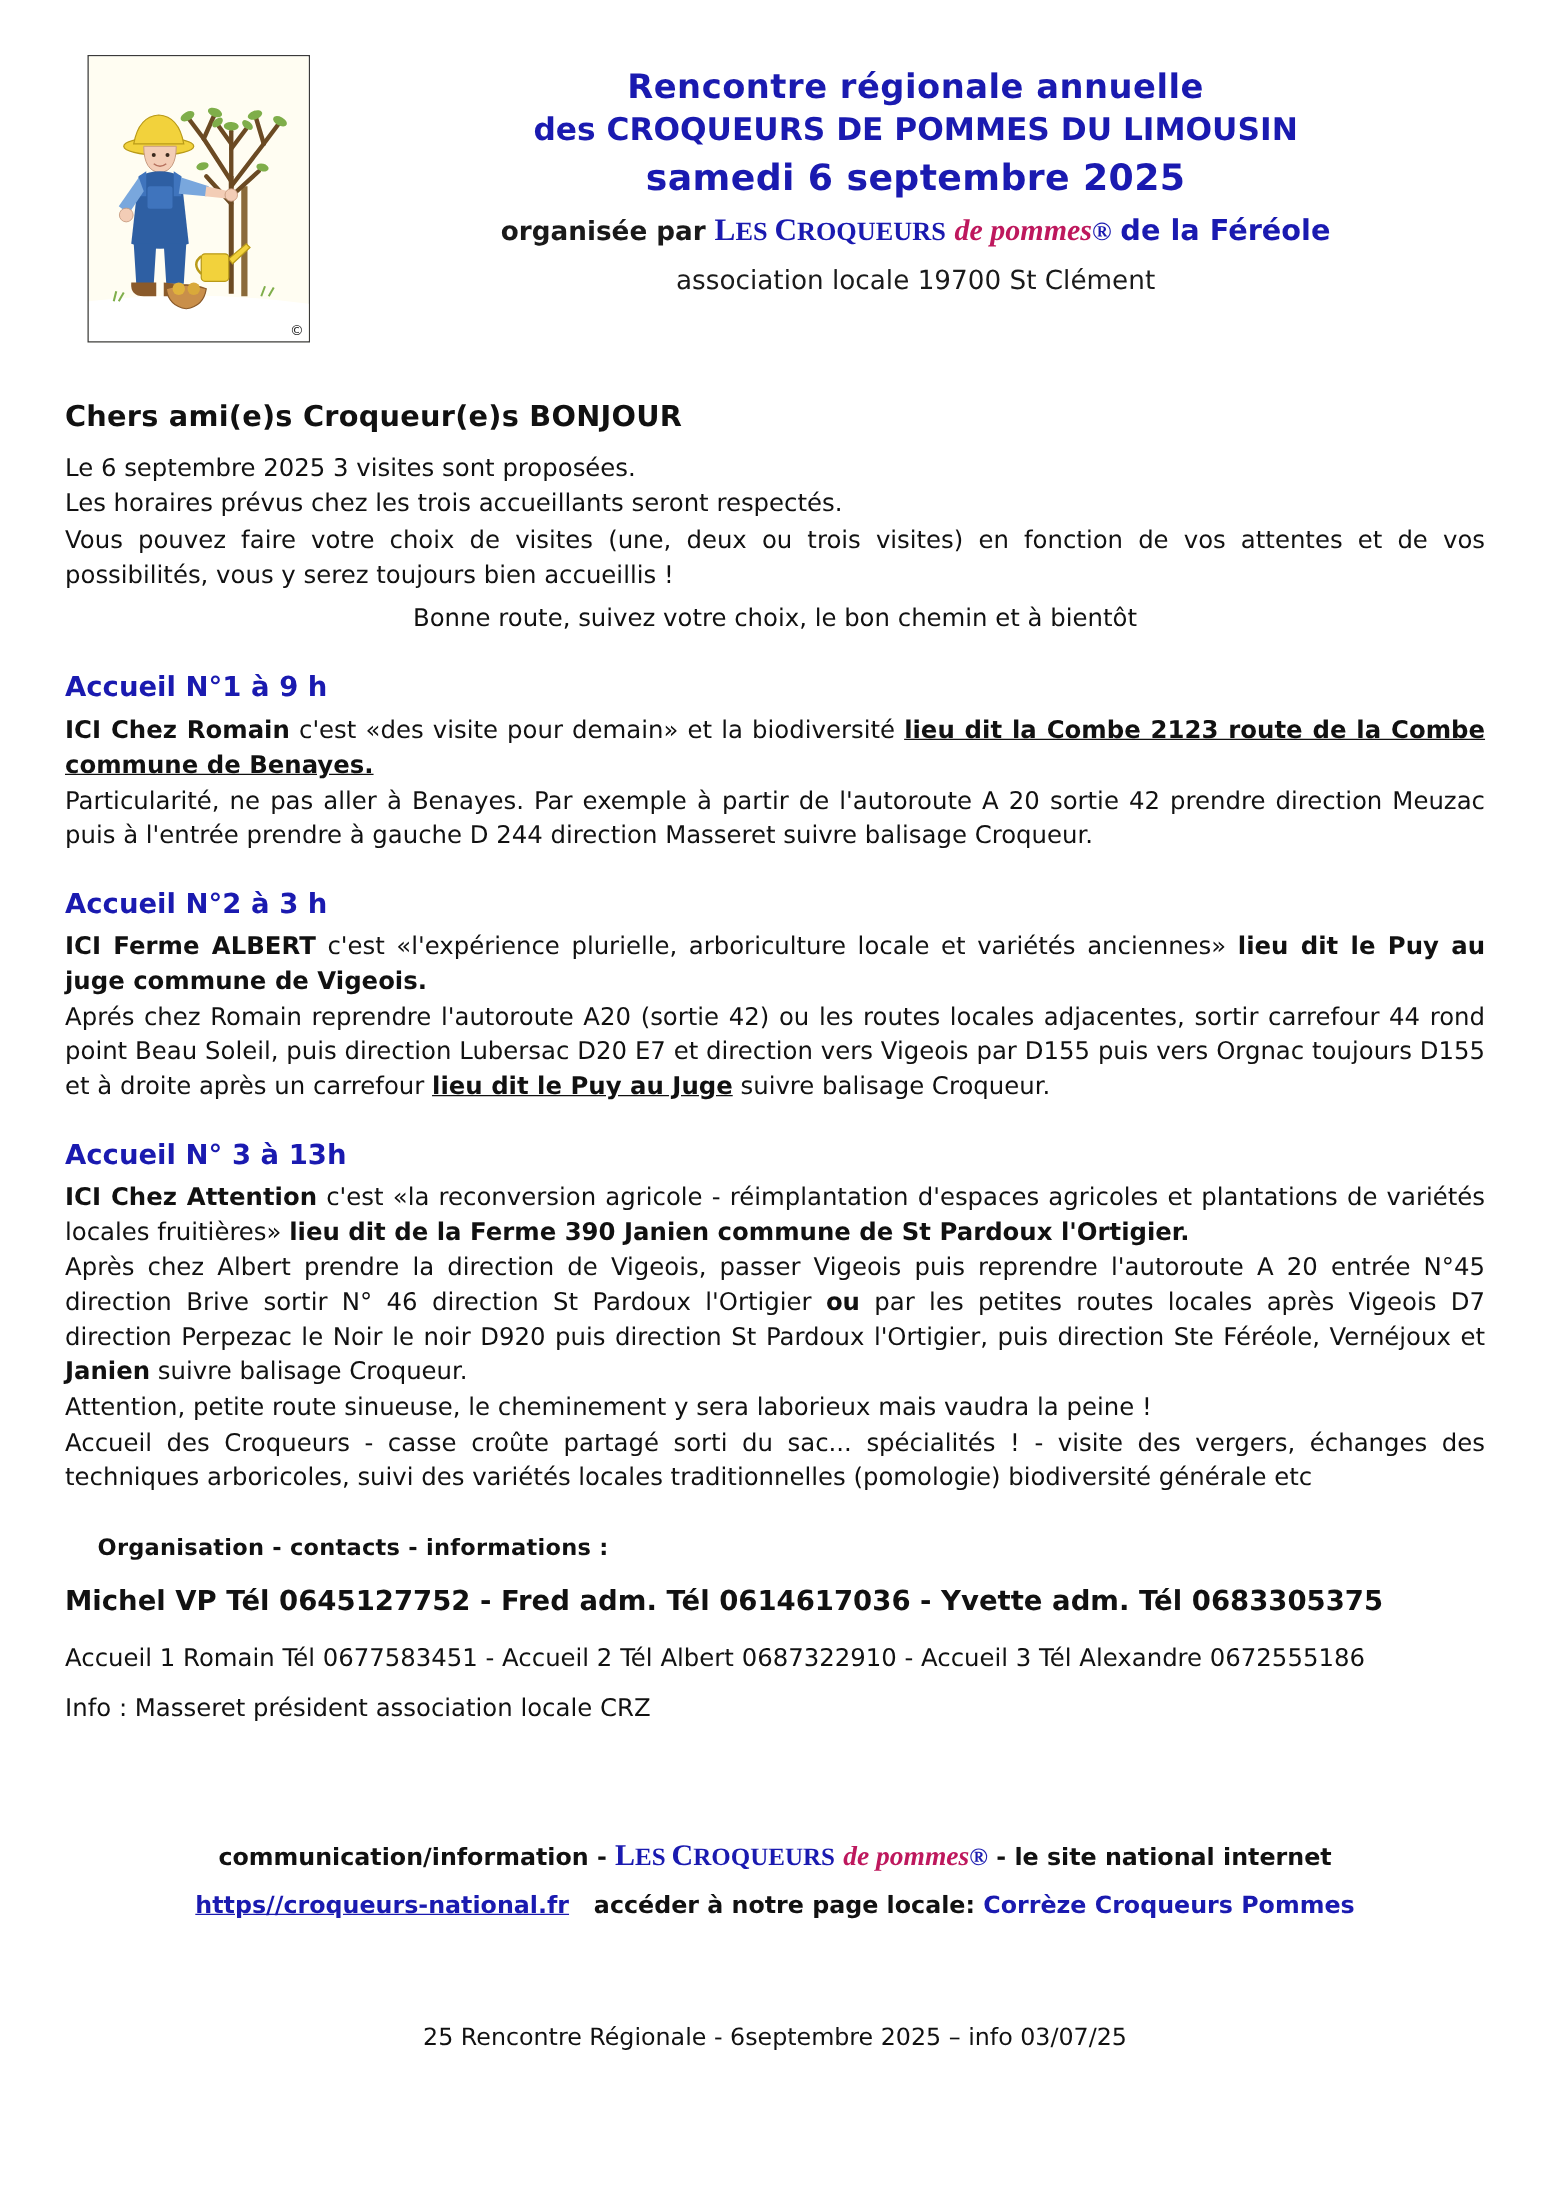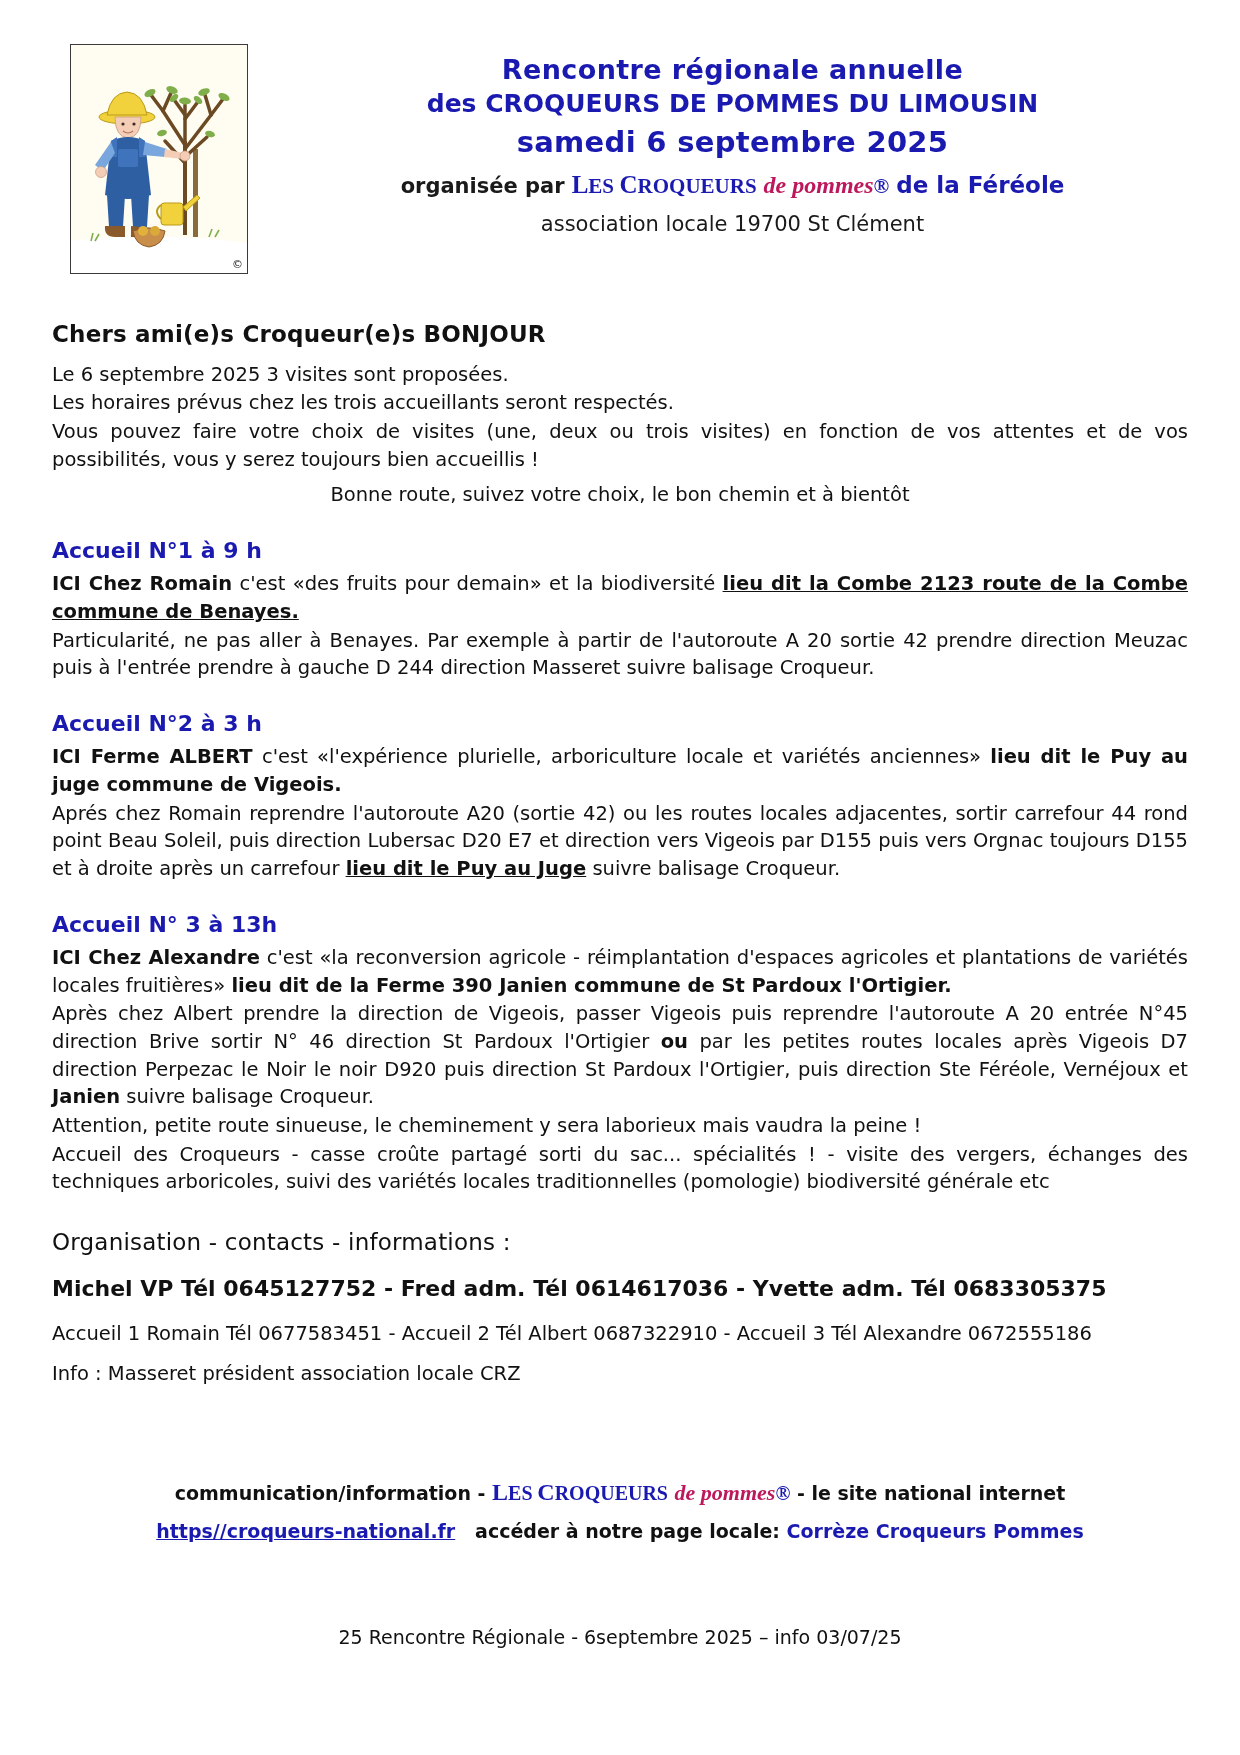--- a/index.html
+++ b/index.html
@@ -143,25 +143,26 @@
     font-weight: bold;
     font-size: 22px;
     margin-top: 26px;
     margin-bottom: 4px;
   }
   b { font-weight: bold; }
   u { text-decoration: underline; }
   .bu { font-weight: bold; text-decoration: underline; }
 
   .org-title {
-    font-size: 23px;
-    font-weight: normal;
+    font-size: 18px;
+    font-weight: bold;
     margin-top: 30px;
     margin-bottom: 14px;
     letter-spacing: 0.2px;
+    margin-left: 26px;
   }
   .contacts-main {
     font-size: 22px;
     font-weight: bold;
     margin-bottom: 16px;
   }
   .contacts-sub {
     font-size: 19.5px;
     margin-bottom: 12px;
   }
@@ -313,40 +314,40 @@
     <div class="greeting">Chers ami(e)s Croqueur(e)s BONJOUR</div>
 
     <p class="p">Le 6 septembre 2025 3 visites sont proposées.</p>
     <p class="p">Les horaires prévus chez les trois accueillants seront respectés.</p>
     <p class="p just">Vous pouvez faire votre choix de visites (une, deux ou trois visites) en fonction de vos attentes et de vos possibilités, vous y serez toujours bien accueillis !</p>
     <p class="p center">Bonne route, suivez votre choix, le bon chemin et à bientôt</p>
 
     <div class="sec-title">Accueil N°1 à 9 h</div>
     <p class="p just">
       <b>ICI Chez Romain</b>
-      <span>c'est «des fruits pour demain» et la biodiversité</span>
+      <span>c'est «des visite pour demain» et la biodiversité</span>
       <span class="bu">lieu dit la Combe 2123 route de la Combe commune de Benayes.</span>
     </p>
     <p class="p just">Particularité, ne pas aller à Benayes. Par exemple à partir de l'autoroute A 20 sortie 42 prendre direction Meuzac puis à l'entrée prendre à gauche D 244  direction Masseret suivre balisage Croqueur.</p>
 
     <div class="sec-title">Accueil N°2 à 3 h</div>
     <p class="p just">
       <b>ICI Ferme ALBERT</b>
       <span>c'est «l'expérience plurielle, arboriculture locale et variétés anciennes»</span>
       <b>lieu dit le Puy au juge commune de Vigeois.</b>
     </p>
     <p class="p just">
       <span>Aprés chez Romain reprendre l'autoroute A20 (sortie 42) ou les routes locales adjacentes,  sortir carrefour 44  rond point Beau Soleil, puis direction Lubersac D20 E7 et direction vers Vigeois par D155 puis vers Orgnac toujours D155 et à droite après un carrefour</span>
       <b><u>lieu dit le Puy au Juge</u></b>
       <span>suivre balisage Croqueur.</span>
     </p>
 
     <div class="sec-title">Accueil N° 3 à 13h</div>
     <p class="p just">
-      <b>ICI Chez Alexandre</b>
+      <b>ICI Chez Attention</b>
       <span>c'est «la reconversion agricole - réimplantation d'espaces agricoles et plantations de variétés locales fruitières»</span>
       <b>lieu dit de la Ferme 390 Janien commune de St Pardoux l'Ortigier.</b>
     </p>
     <p class="p just">
       <span>Après chez Albert prendre la direction de Vigeois, passer Vigeois puis reprendre l'autoroute A 20 entrée N°45 direction Brive sortir N° 46 direction St Pardoux l'Ortigier</span>
       <b>ou</b>
       <span>par les petites routes locales après Vigeois D7 direction Perpezac le Noir le noir D920 puis direction St Pardoux l'Ortigier, puis direction Ste Féréole, Vernéjoux et</span>
       <b>Janien</b>
       <span>suivre balisage Croqueur.</span>
     </p>

